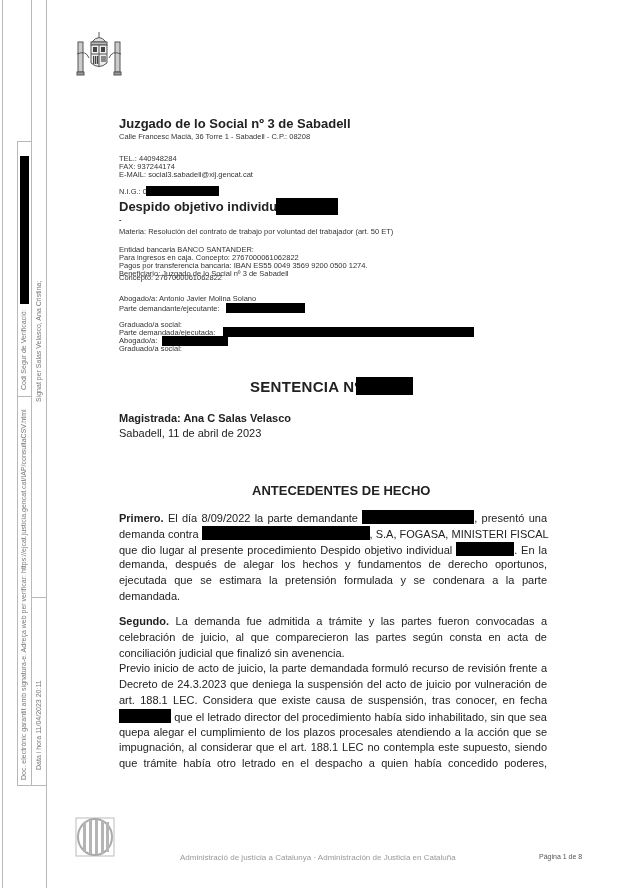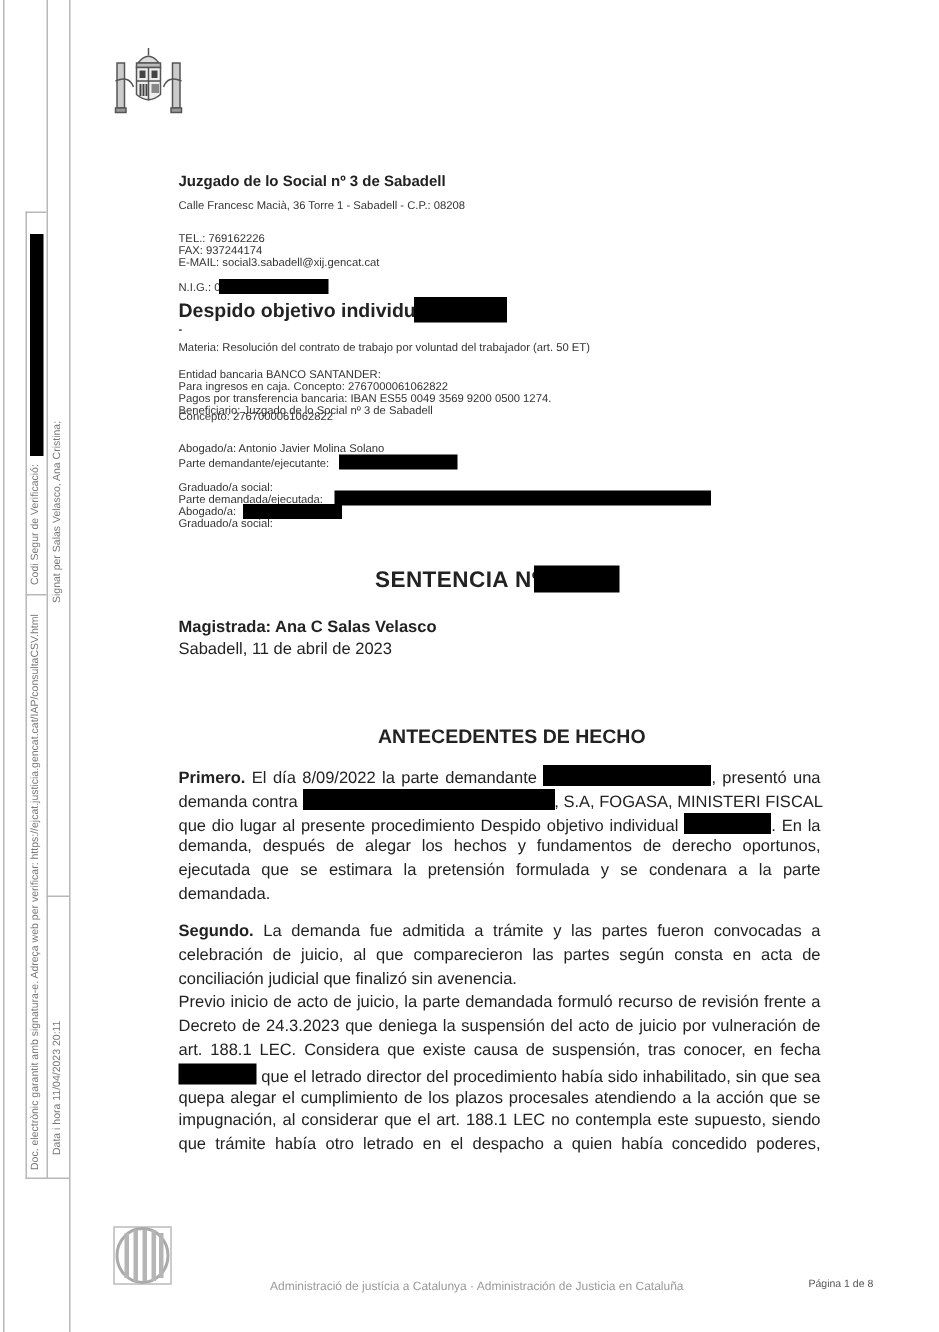--- a/index.html
+++ b/index.html
@@ -6,21 +6,21 @@
   body { width:626px; height:888px; background:#ffffff; position:relative; overflow:hidden;
          font-family:"Liberation Sans", sans-serif; color:#1a1a1a; }
   
   .vline { position:absolute; width:1px; background:#b8b8b8; }
   .hline { position:absolute; height:1px; background:#b8b8b8; }
   .vtext { position:absolute; transform-origin:0 0; transform:rotate(-90deg); white-space:nowrap;
            font-size:7px; color:#777; }
   .redact { position:absolute; background:#000; }
   
   .logo { position:absolute; left:76px; top:30px; width:46px; height:48px; }
-  .court-title { position:absolute; left:119px; top:116px; font-size:10px; font-weight:bold; color:#222; }
+  .court-title { position:absolute; left:119px; top:116px; font-size:13px; font-weight:bold; color:#222; }
   .small { position:absolute; left:119px; font-size:7.5px; color:#333; white-space:nowrap; line-height:8.5px; }
   .case-title { position:absolute; left:119px; top:199px; font-size:13px; font-weight:bold; color:#222; }
   .sentencia { position:absolute; left:250px; top:378px; font-size:15px; font-weight:bold; color:#222; letter-spacing:0.3px; }
   .judge { position:absolute; left:119px; top:412px; font-size:11px; font-weight:bold; color:#222; }
   .dateline { position:absolute; left:119px; top:427px; font-size:11px; color:#222; }
   .sec-heading { position:absolute; left:252px; top:483px; font-size:13px; font-weight:bold; color:#222; }
   .para { position:absolute; left:119px; width:428px; font-size:11px; line-height:15.8px; color:#222; text-align:justify; }
   .para .line { display:block; text-align:justify; text-align-last:justify; height:15.8px; white-space:nowrap; }
   .para .line.last { text-align-last:left; }
   .ib { display:inline-block; background:#000; vertical-align:-2px; }
@@ -68,21 +68,21 @@
       <rect x="25" y="17" width="4" height="5"></rect>
     <rect x="17" y="26" width="1.3" height="8"></rect>
       <rect x="19" y="26" width="1.3" height="8"></rect>
       <rect x="21" y="26" width="1.3" height="8"></rect>
     <rect x="25" y="26" width="5" height="6" fill="#888"></rect>
   </g>
 </svg>
 
 <div class="court-title">Juzgado de lo Social nº 3 de Sabadell</div>
 <div class="small" style="top:133px;">Calle Francesc Macià, 36 Torre 1 - Sabadell   - C.P.: 08208</div>
-<div class="small" style="top:155px;">TEL.: 769162226</div>
+<div class="small" style="top:155px;">TEL.: 440948284</div>
 <div class="small" style="top:163px;">FAX: 937244174</div>
 <div class="small" style="top:171px;">E-MAIL: social3.sabadell@xij.gencat.cat</div>
 
 <div class="small" style="top:188px;">N.I.G.: 0</div>
 <div class="redact" style="left:146px; top:186px; width:73px; height:10px;"></div>
 
 <div class="case-title">Despido objetivo individual</div>
 <div class="redact" style="left:276px; top:198px; width:62px; height:17px;"></div>
 
 <div class="small" style="top:216px; font-weight:bold;">-</div>

